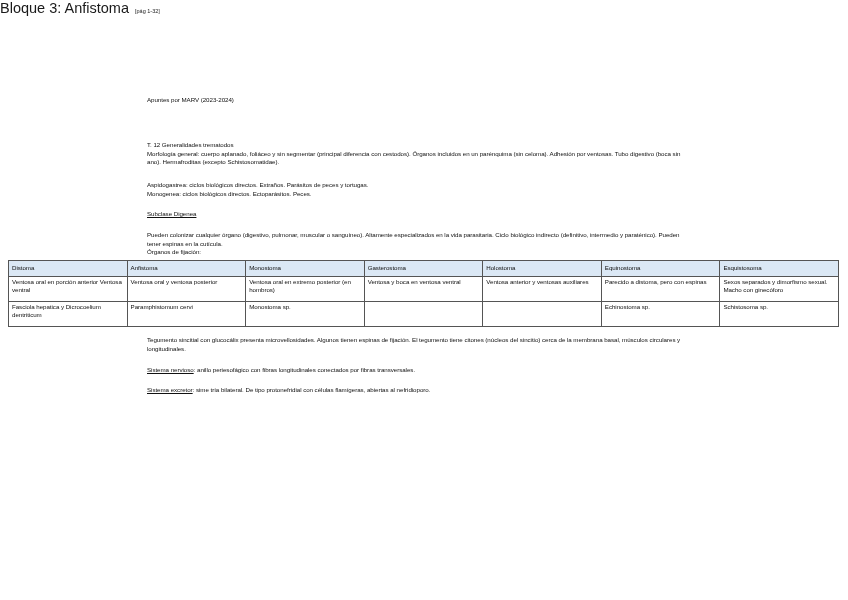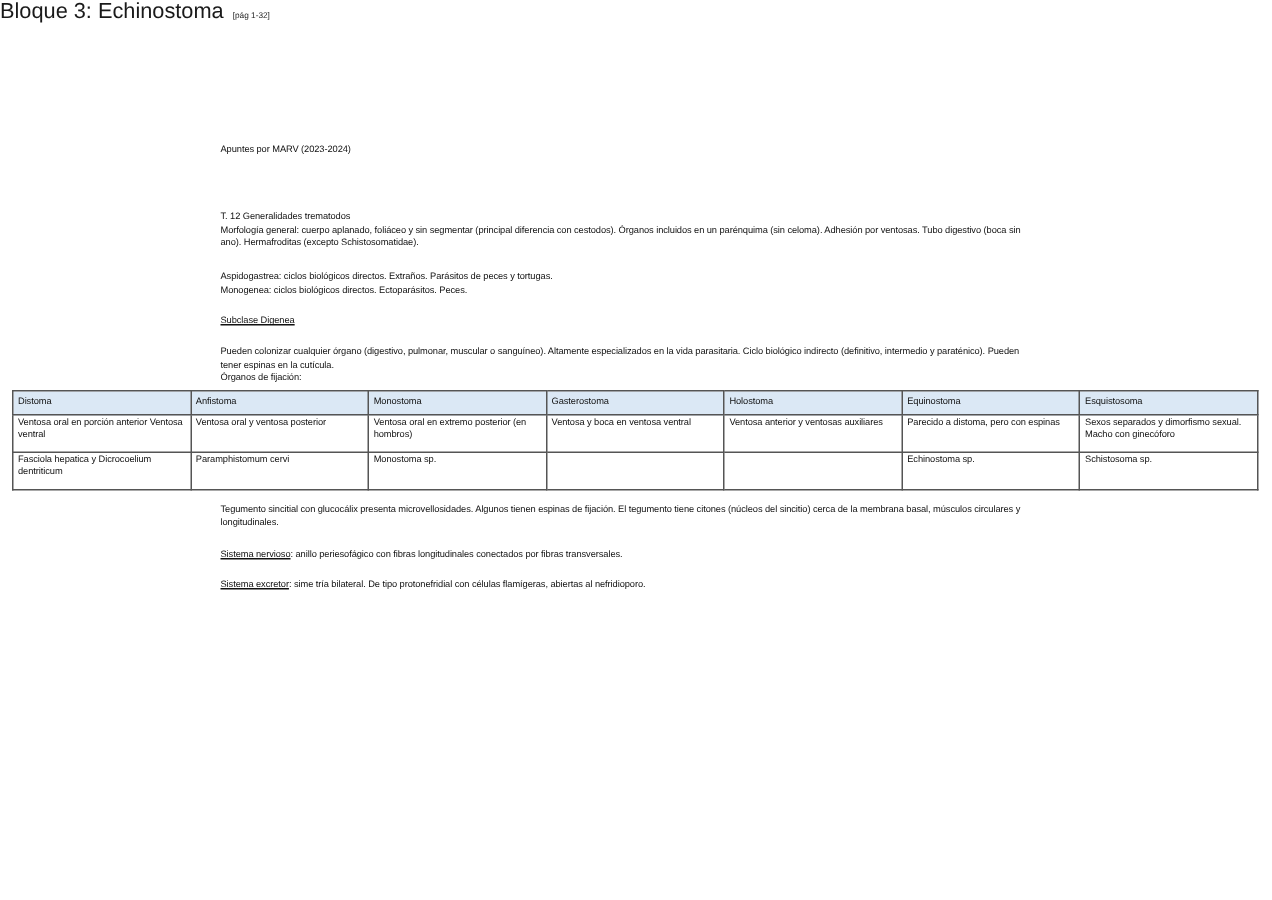--- a/index.html
+++ b/index.html
@@ -41,21 +41,21 @@
     table.fix tr.r2 td { height: 22px; }
   </style>
 </head>
 <body>
 
 <div class="page">
 
   <div class="t author">Apuntes por MARV (2023-2024)</div>
 
   <div class="title">
-    <span>Bloque 3: Echinostoma</span>
+    <span>Bloque 3: Anfistoma</span>
     <span class="pages">[pág 1-32]</span>
   </div>
 
   <div class="t wrap b1">
     <p class="line">T. 12 Generalidades trematodos</p>
     <p class="line">Morfología general: cuerpo aplanado, foliáceo y sin segmentar (principal diferencia con cestodos). Órganos incluidos en un parénquima (sin celoma). Adhesión por ventosas. Tubo digestivo (boca sin ano). Hermafroditas (excepto Schistosomatidae).</p>
   </div>
 
   <div class="t wrap b2">
     <p class="line">Aspidogastrea: ciclos biológicos directos. Extraños. Parásitos de peces y tortugas.</p>

